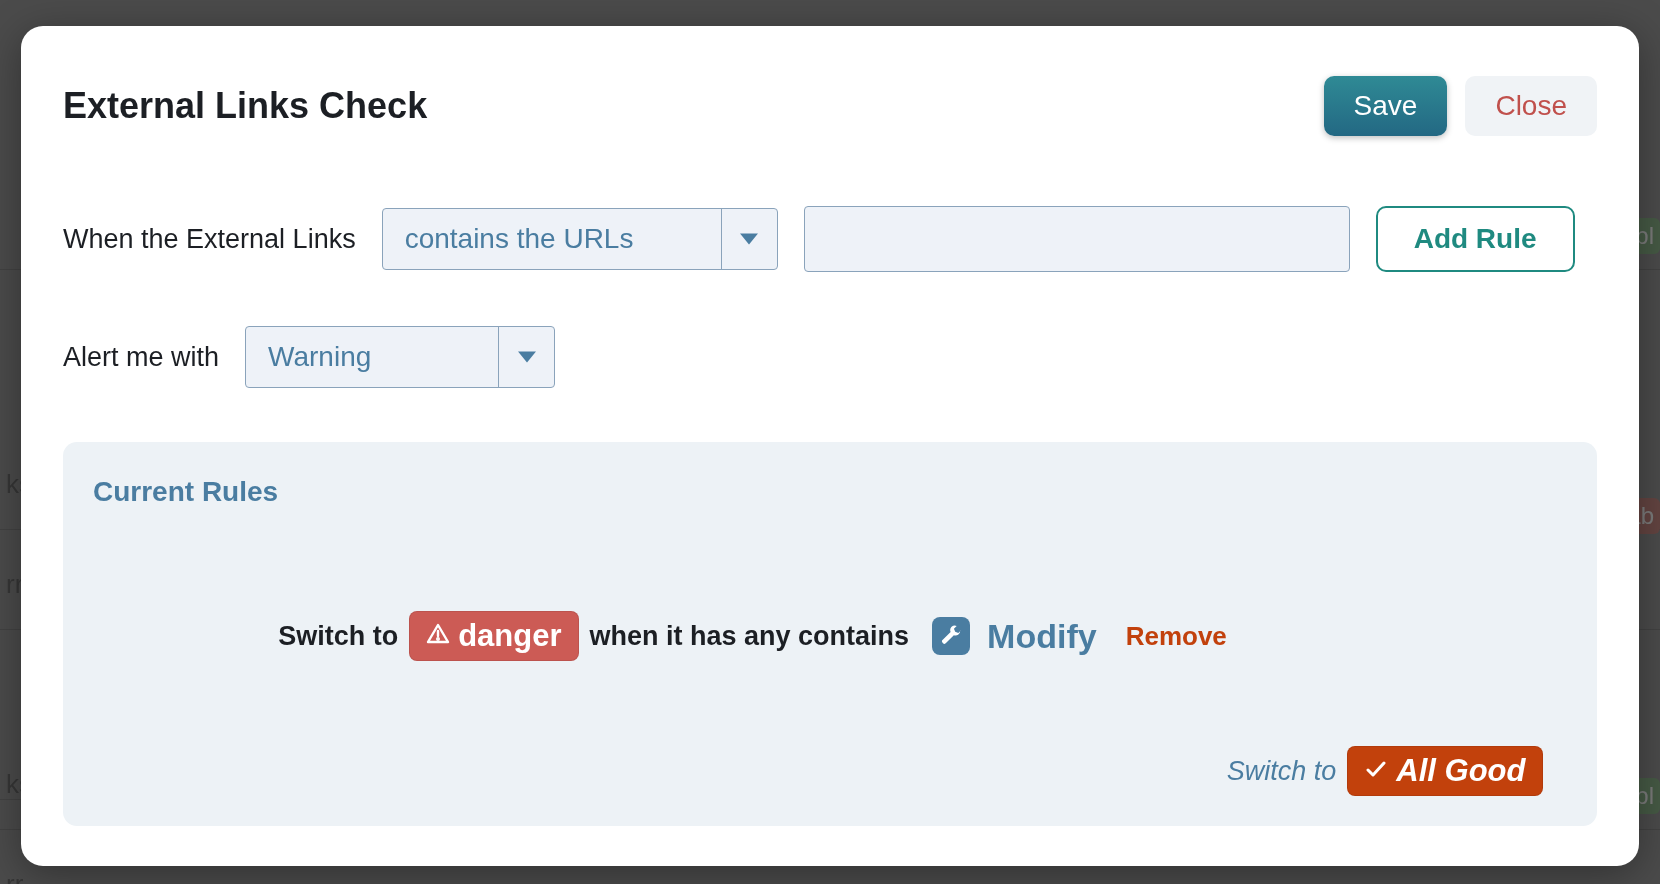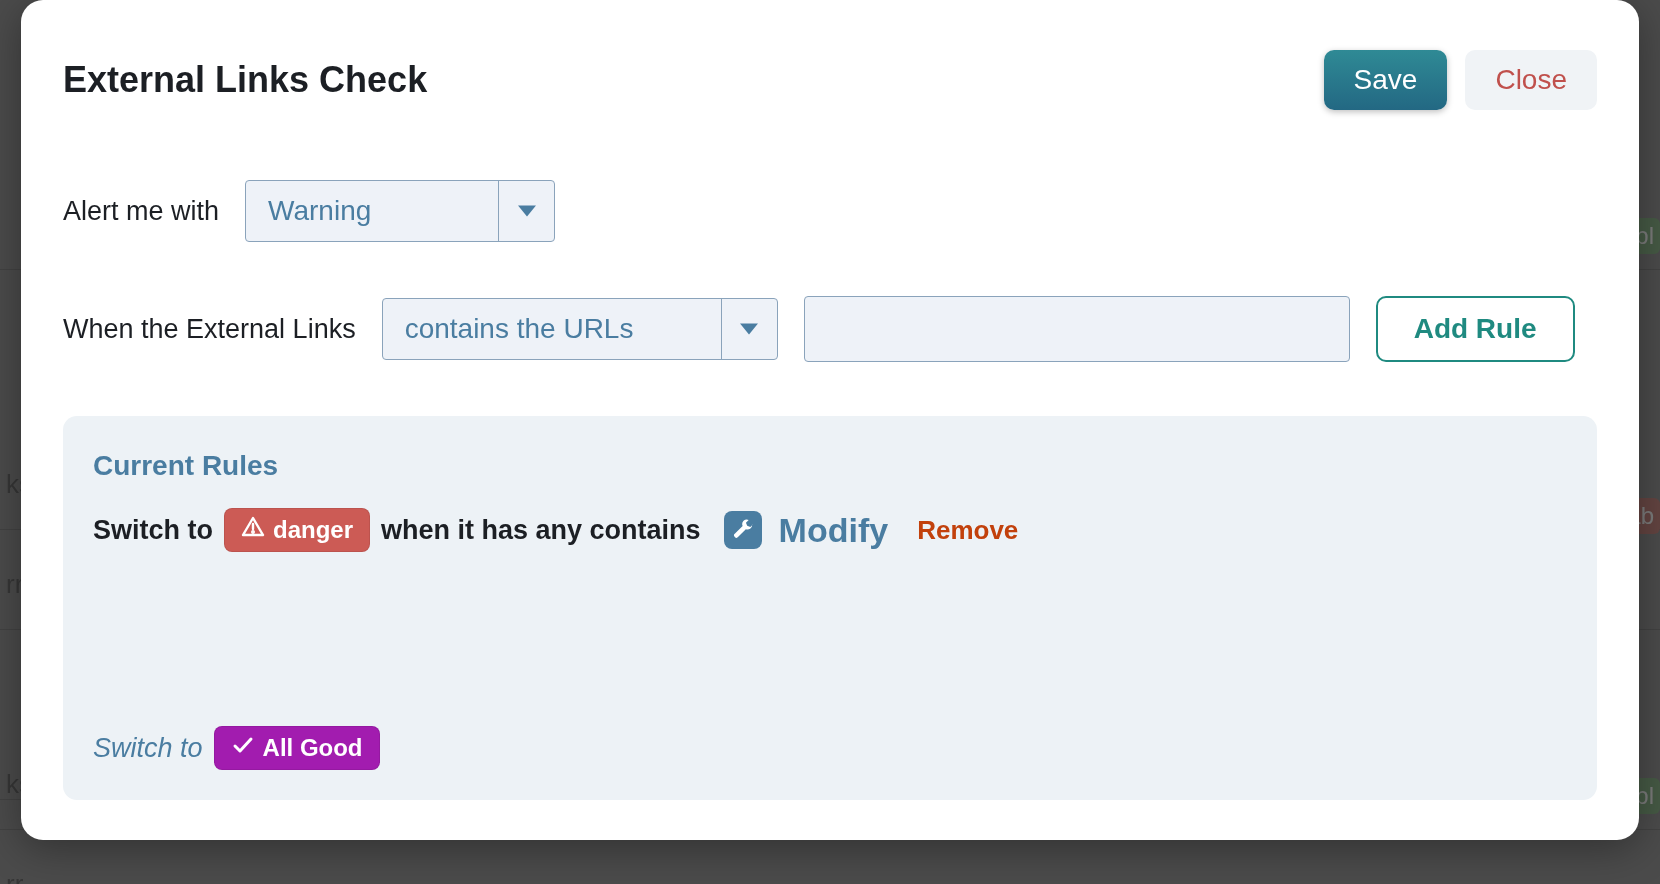--- a/index.html
+++ b/index.html
@@ -33,20 +33,21 @@
     padding: 4px 6px;
   }
   .modal-overlay {
     position: absolute; inset: 0;
     background: rgba(60,60,60,0.68);
     display: flex;
     align-items: flex-start;
     justify-content: center;
   }
   .modal {
+    margin-top: 26px;
     width: 1618px;
     min-height: 840px;
     background: #fff;
     border-radius: 22px;
     box-shadow: 0 8px 40px rgba(0,0,0,0.35);
     padding: 50px 42px 40px 42px;
     display: flex;
     flex-direction: column;
   }
   .modal-header {
@@ -142,21 +143,20 @@
     font-weight: 600;
     cursor: pointer;
   }
   .rules-panel {
     margin-top: 54px;
     background: #edf2f6;
     border-radius: 14px;
     padding: 34px 30px 30px 30px;
     flex: 1;
     display: flex;
-    flex-direction: column;
   }
   .rules-title {
     font-size: 28px;
     font-weight: 600;
     color: #4a7da1;
     margin-bottom: 26px;
   }
   .rule-line {
     display: flex;
     align-items: center;
@@ -172,28 +172,28 @@
     color: #4a7da1;
     margin-top: auto;
     padding-top: 30px;
   }
   .badge {
     display: inline-flex;
     align-items: center;
     gap: 8px;
     font-style: normal;
     font-weight: 600;
-    font-size: 24px;
+    font-size: 31px;
     color: #fff;
     border-radius: 8px;
     padding: 6px 16px;
     border: 1px solid rgba(0,0,0,0.08);
   }
   .badge.danger { background: #cc5b55; }
-  .badge.good   { background: #a21caf; }
+  .badge.good   { background: #c2410c; font-style: italic; }
   .badge svg { width: 24px; height: 24px; }
   .wrench-btn {
     width: 38px; height: 38px;
     border-radius: 8px;
     background: #4a7da1;
     display: inline-flex; align-items: center; justify-content: center;
     margin-left: 12px;
   }
   .wrench-btn svg { width: 22px; height: 22px; fill: #fff; }
   .link-modify { color: #4a7da1; font-size: 34px; font-weight: 600; cursor: pointer; margin-left: 6px; font-style: normal;}
@@ -227,45 +227,45 @@
 
     <div class="modal-header">
       <div class="modal-title">External Links Check</div>
       <div class="header-buttons">
         <button class="btn btn-save">Save</button>
         <button class="btn btn-close">Close</button>
       </div>
     </div>
 
     <div class="form-area">
-
-      <div class="form-row">
-        <span class="form-label">Alert me with</span>
-        <div class="select small">
-          <span class="select-value">Warning</span>
-          <span class="select-arrow">
-            <svg viewBox="0 0 20 12">
-                <path d="M0 0 L10 12 L20 0 Z"></path>
-              </svg>
-          </span>
-        </div>
-      </div>
 
       <div class="form-row">
         <span class="form-label">When the External Links</span>
         <div class="select medium">
           <span class="select-value">contains the URLs</span>
           <span class="select-arrow">
             <svg viewBox="0 0 20 12">
                 <path d="M0 0 L10 12 L20 0 Z"></path>
               </svg>
           </span>
         </div>
         <input class="text-input" type="text" value="" style="">
         <button class="btn-addrule">Add Rule</button>
+      </div>
+
+      <div class="form-row">
+        <span class="form-label">Alert me with</span>
+        <div class="select small">
+          <span class="select-value">Warning</span>
+          <span class="select-arrow">
+            <svg viewBox="0 0 20 12">
+                <path d="M0 0 L10 12 L20 0 Z"></path>
+              </svg>
+          </span>
+        </div>
       </div>
 
     </div>
 
     <div class="rules-panel">
       <div class="rules-title">Current Rules</div>
 
       <div class="rule-line">
         <span>Switch to</span>
         <span class="badge danger">

